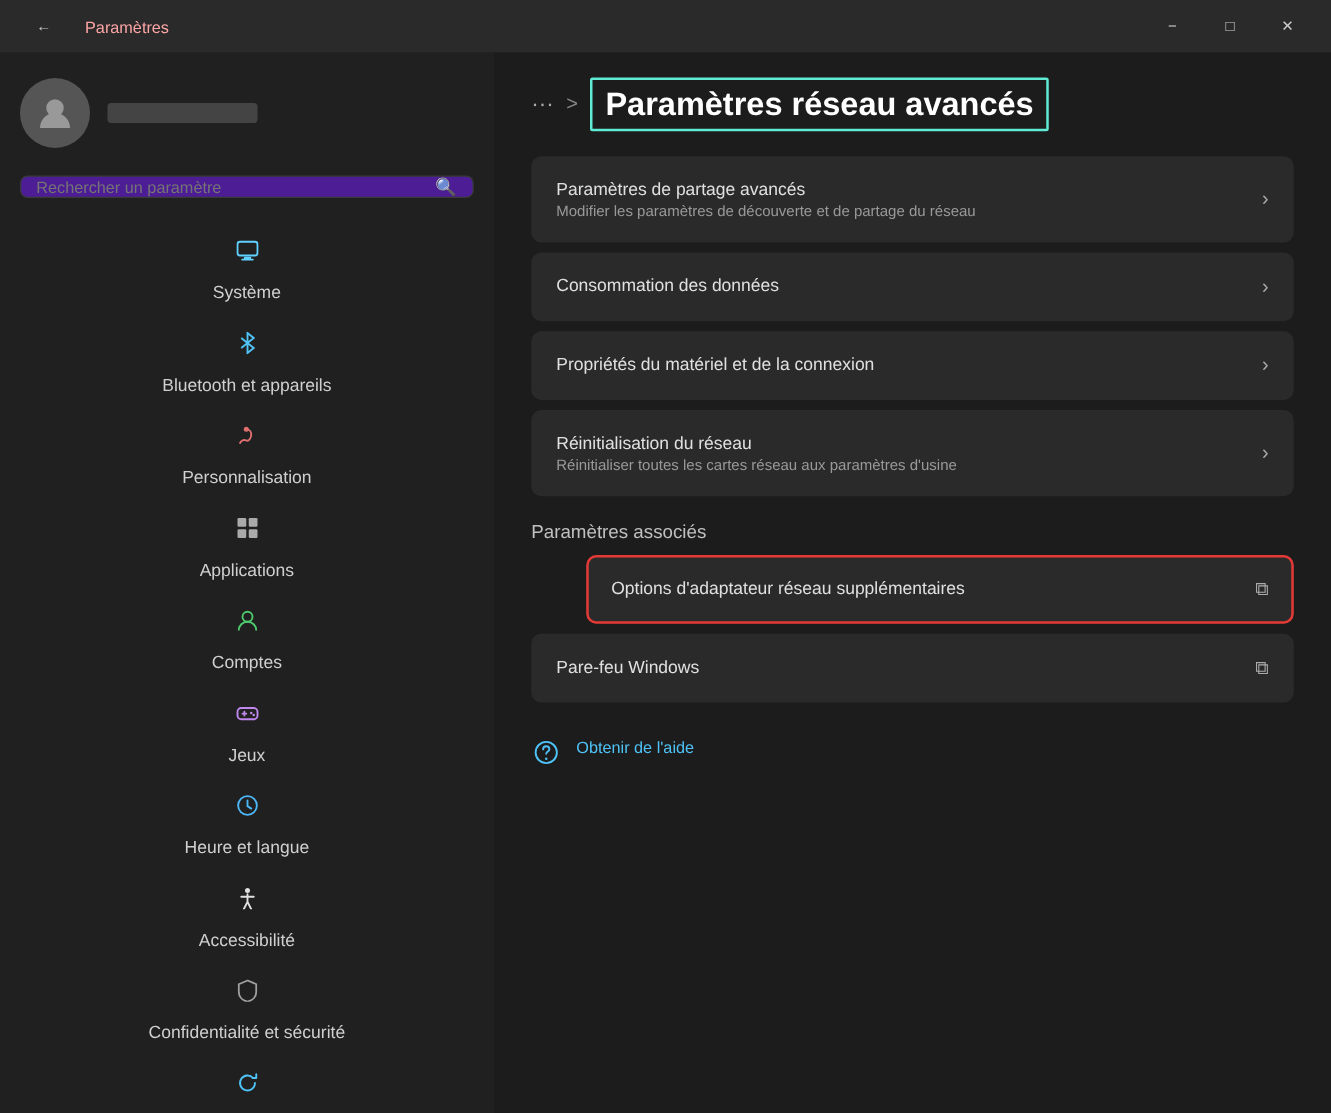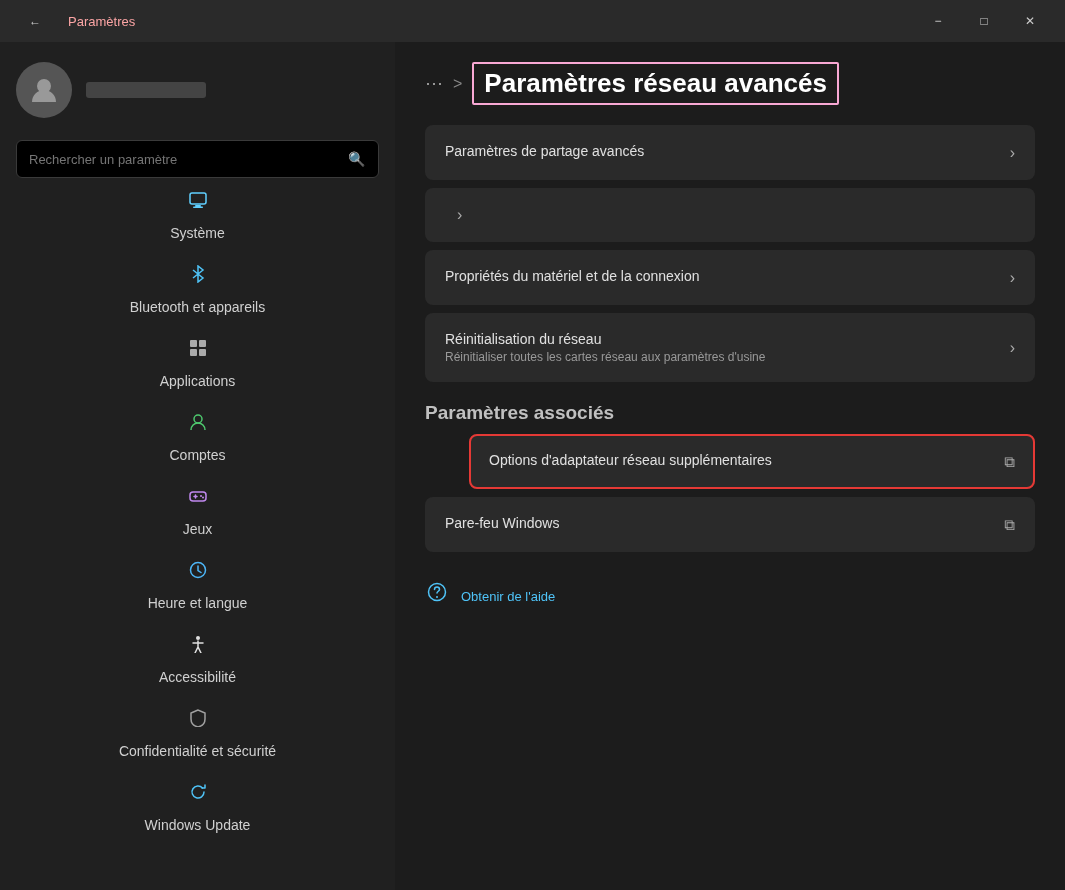--- a/index.html
+++ b/index.html
@@ -86,22 +86,22 @@
       flex-shrink: 0;
     }
     .avatar svg { opacity: 0.8; }
     .profile-name {
       background: #444;
       height: 16px;
       width: 120px;
       border-radius: 3px;
     }
     .search-box {
-      margin: 6px 16px 0 16px;
-      background: #000000;
+      margin: 6px 16px 20px 16px;
+      background: #4c1d95;
       border: 1px solid #3a3a3a;
       border-radius: 6px;
       display: flex;
       align-items: center;
       padding: 0 12px;
       height: 38px;
     }
     .search-input {
       background: transparent;
       border: none;
@@ -168,21 +168,21 @@
     .breadcrumb-dots {
       font-size: 18px;
       color: #aaa;
       cursor: pointer;
     }
     .breadcrumb-sep {
       color: #888;
       font-size: 16px;
     }
     .page-title-wrapper {
-      border: 2px solid #f9a8d4;
+      border: 2px solid #5eead4;
       padding: 4px 10px;
       border-radius: 2px;
     }
     .page-title {
       font-size: 26px;
       font-weight: 700;
       color: #ffffff;
     }
 
     .main-content {
@@ -216,39 +216,39 @@
       color: #aaa;
       font-size: 16px;
       margin-left: 12px;
     }
     .external-icon {
       color: #aaa;
       font-size: 15px;
       margin-left: 12px;
     }
     .section-title {
-      font-size: 19px;
-      font-weight: 700;
+      font-size: 15px;
+      font-weight: 400;
       color: #c0c0c0;
       margin: 20px 0 10px 0;
     }
     .highlighted-card {
       outline: 2px solid #e53935;
       outline-offset: -2px;
       margin-left: 44px;
     }
     .help-section {
       padding: 16px 0 8px 0;
       display: flex;
       flex-direction: column;
       gap: 8px;
     }
     .help-link {
       display: flex;
-      align-items: flex-end;
+      align-items: flex-start;
       gap: 12px;
       cursor: pointer;
       color: #4fc3f7;
       font-size: 13px;
       padding: 4px 0;
     }
     .help-icon {
       width: 24px;
       height: 24px;
       display: flex;
@@ -307,20 +307,29 @@
       <div class="nav-item">
         <div class="nav-icon">
           <svg width="16" height="18" viewBox="0 0 16 18" fill="none">
             <path d="M3 5l10 8-5 4V1l5 4L3 13" stroke="#4fc3f7" stroke-width="1.5" fill="none"></path>
           </svg>
         </div>
         <span class="nav-label">Bluetooth et appareils</span>
       </div>
 
 
+      <div class="nav-item">
+        <div class="nav-icon">
+          <svg width="18" height="18" viewBox="0 0 18 18" fill="none">
+            <path d="M3 15c1-2 3-3 5-2s4-2 4-5c0-2-1.5-4-4-4" stroke="#e07070" stroke-width="1.5" fill="none" stroke-linecap="round"></path>
+            <circle cx="8" cy="4" r="2" fill="#e07070"></circle>
+          </svg>
+        </div>
+        <span class="nav-label">Personnalisation</span>
+      </div>
 
       <div class="nav-item">
         <div class="nav-icon">
           <svg width="18" height="18" viewBox="0 0 18 18" fill="none">
             <rect x="1" y="1" width="7" height="7" rx="1" fill="#aaa"></rect>
             <rect x="10" y="1" width="7" height="7" rx="1" fill="#aaa"></rect>
             <rect x="1" y="10" width="7" height="7" rx="1" fill="#aaa"></rect>
             <rect x="10" y="10" width="7" height="7" rx="1" fill="#aaa"></rect>
           </svg>
         </div>
@@ -397,27 +406,31 @@
           <span class="page-title">Paramètres réseau avancés</span>
         </div>
       </div>
 
       <div class="main-content">
 
         <div class="settings-card">
           <div class="settings-card-inner">
             <div class="settings-card-text">
               <div class="settings-card-title">Paramètres de partage avancés</div>
+              <div class="settings-card-desc">Modifier les paramètres de découverte et de partage du réseau</div>
             </div>
             <span class="chevron">›</span>
           </div>
         </div>
 
         <div class="settings-card">
           <div class="settings-card-inner">
+            <div class="settings-card-text">
+              <div class="settings-card-title">Consommation des données</div>
+            </div>
             <span class="chevron">›</span>
           </div>
         </div>
 
         <div class="settings-card">
           <div class="settings-card-inner">
             <div class="settings-card-text">
               <div class="settings-card-title">Propriétés du matériel et de la connexion</div>
             </div>
             <span class="chevron">›</span>

